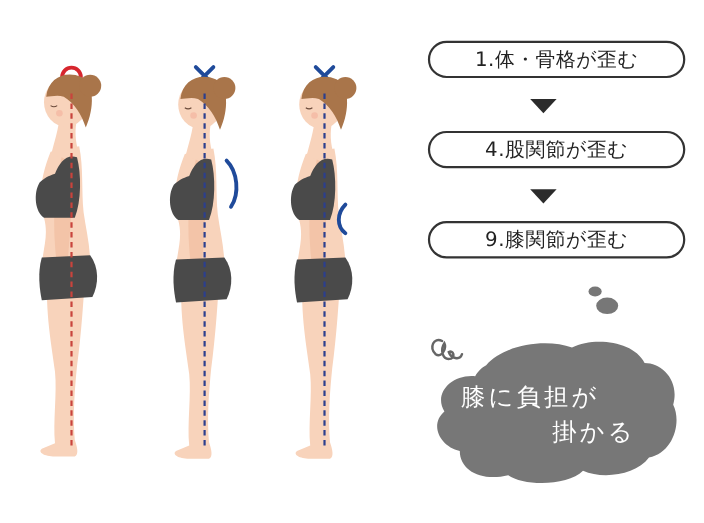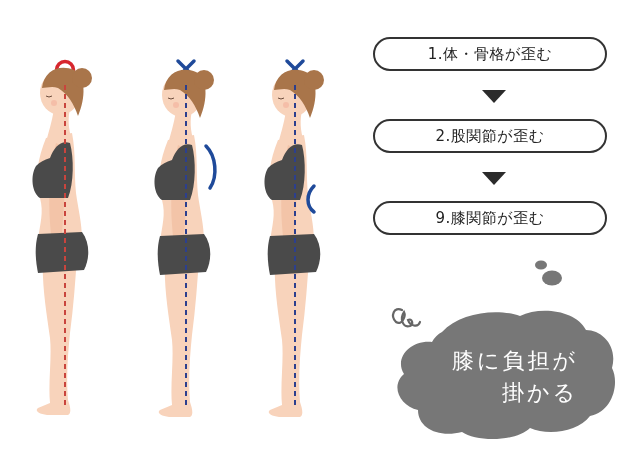--- a/index.html
+++ b/index.html
@@ -1,19 +1,19 @@
 <!DOCTYPE html>
 <html><head>
   <meta charset="utf-8">
   <style>
     html, body { margin: 0; padding: 0; background: #ffffff; }
     body { width: 640px; height: 475px; position: relative; overflow: hidden; font-family: "DejaVu Sans", sans-serif; }
     .canvas { position: absolute; left: 0; top: 0; width: 640px; height: 475px; }
     .figures { position: absolute; left: 0; top: 0; width: 360px; height: 475px; }
-    .step { position: absolute; left: 373px; width: 234px; height: 34px; border: 2px solid #333; border-radius: 18px; box-sizing: border-box; display: flex; align-items: center; justify-content: center; font-size: 15px; color: #222; background: #fff; letter-spacing: 0.5px; }
+    .step { position: absolute; left: 389px; width: 234px; height: 34px; border: 2px solid #333; border-radius: 18px; box-sizing: border-box; display: flex; align-items: center; justify-content: center; font-size: 18px; color: #222; background: #fff; letter-spacing: 0.5px; }
     .arrow { position: absolute; left: 482px; width: 0; height: 0; border-left: 12px solid transparent; border-right: 12px solid transparent; border-top: 13px solid #2b2b2b; }
     .cloud-text { position: absolute; color: #ffffff; font-size: 22px; letter-spacing: 3px; font-family: "DejaVu Sans", sans-serif; }
   </style>
 </head>
 <body>
 
 <div class="canvas">
 
   <svg class="figures" width="360" height="475" viewBox="0 0 360 475">
     <defs>
@@ -68,30 +68,30 @@
       <path d="M314 186 C306 194 306 206 314 212" stroke="#1f4a9a" stroke-width="3.5" fill="none" stroke-linecap="round"></path>
     </g>
   </svg>
 
   <div class="step" style="top:37px;">
     <span>1.体・骨格が歪む</span>
   </div>
   <div class="arrow" style="top:90px;"></div>
 
   <div class="step" style="top:119px;">
-    <span>2.股関節が歪む</span>
+    <span>4.股関節が歪む</span>
   </div>
   <div class="arrow" style="top:172px;"></div>
 
   <div class="step" style="top:201px;">
     <span>9.膝関節が歪む</span>
   </div>
 
   <svg style="position:absolute;left:380px;top:250px;" width="260" height="200" viewBox="0 0 260 200">
     <ellipse cx="161" cy="15" rx="6" ry="4.5" fill="#777"></ellipse>
     <ellipse cx="172" cy="28" rx="10" ry="7.5" fill="#777"></ellipse>
     <path d="M22 60 C14 56 10 66 16 72 C22 76 26 66 24 62 C20 68 22 78 30 76 C34 74 32 68 28 70 C30 76 38 78 40 72" stroke="#666" stroke-width="2.2" fill="none" stroke-linecap="round"></path>
     <path d="M62 82 C80 62 118 58 140 66 C160 56 196 60 206 80 C222 80 238 96 232 118 C240 134 232 162 210 166 C198 182 168 186 150 178 C136 192 96 192 82 182 C58 188 38 178 38 160 C20 156 10 136 24 124 C14 108 30 90 52 92 C54 88 58 84 62 82 Z" fill="#777"></path>
   </svg>
-  <div class="cloud-text" style="left:452px;top:346px;">膝に負担が</div>
+  <div class="cloud-text" style="left:419px;top:346px;">膝に負担が</div>
   <div class="cloud-text" style="left:502px;top:378px;">掛かる</div>
 
 </div>
 
 </body></html>

